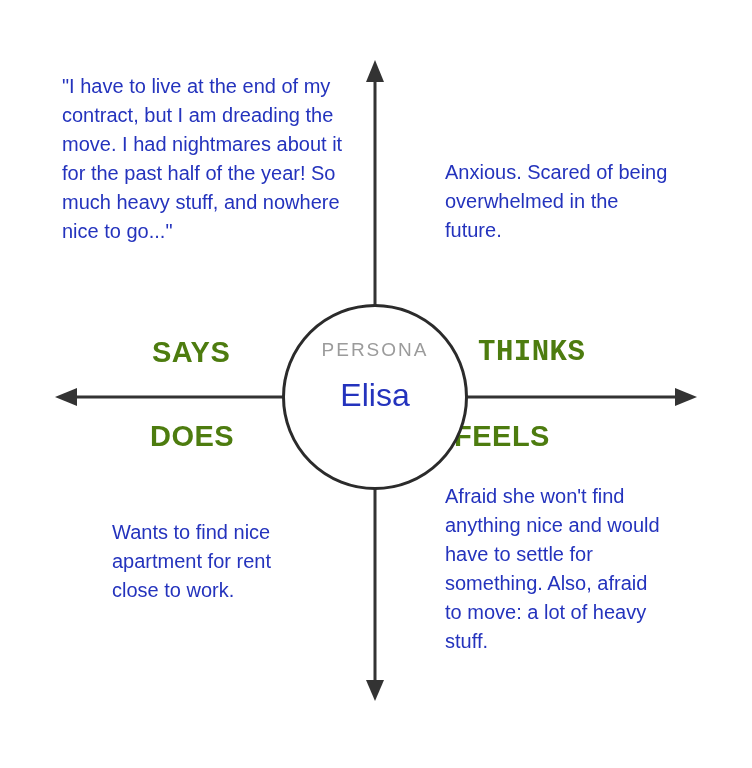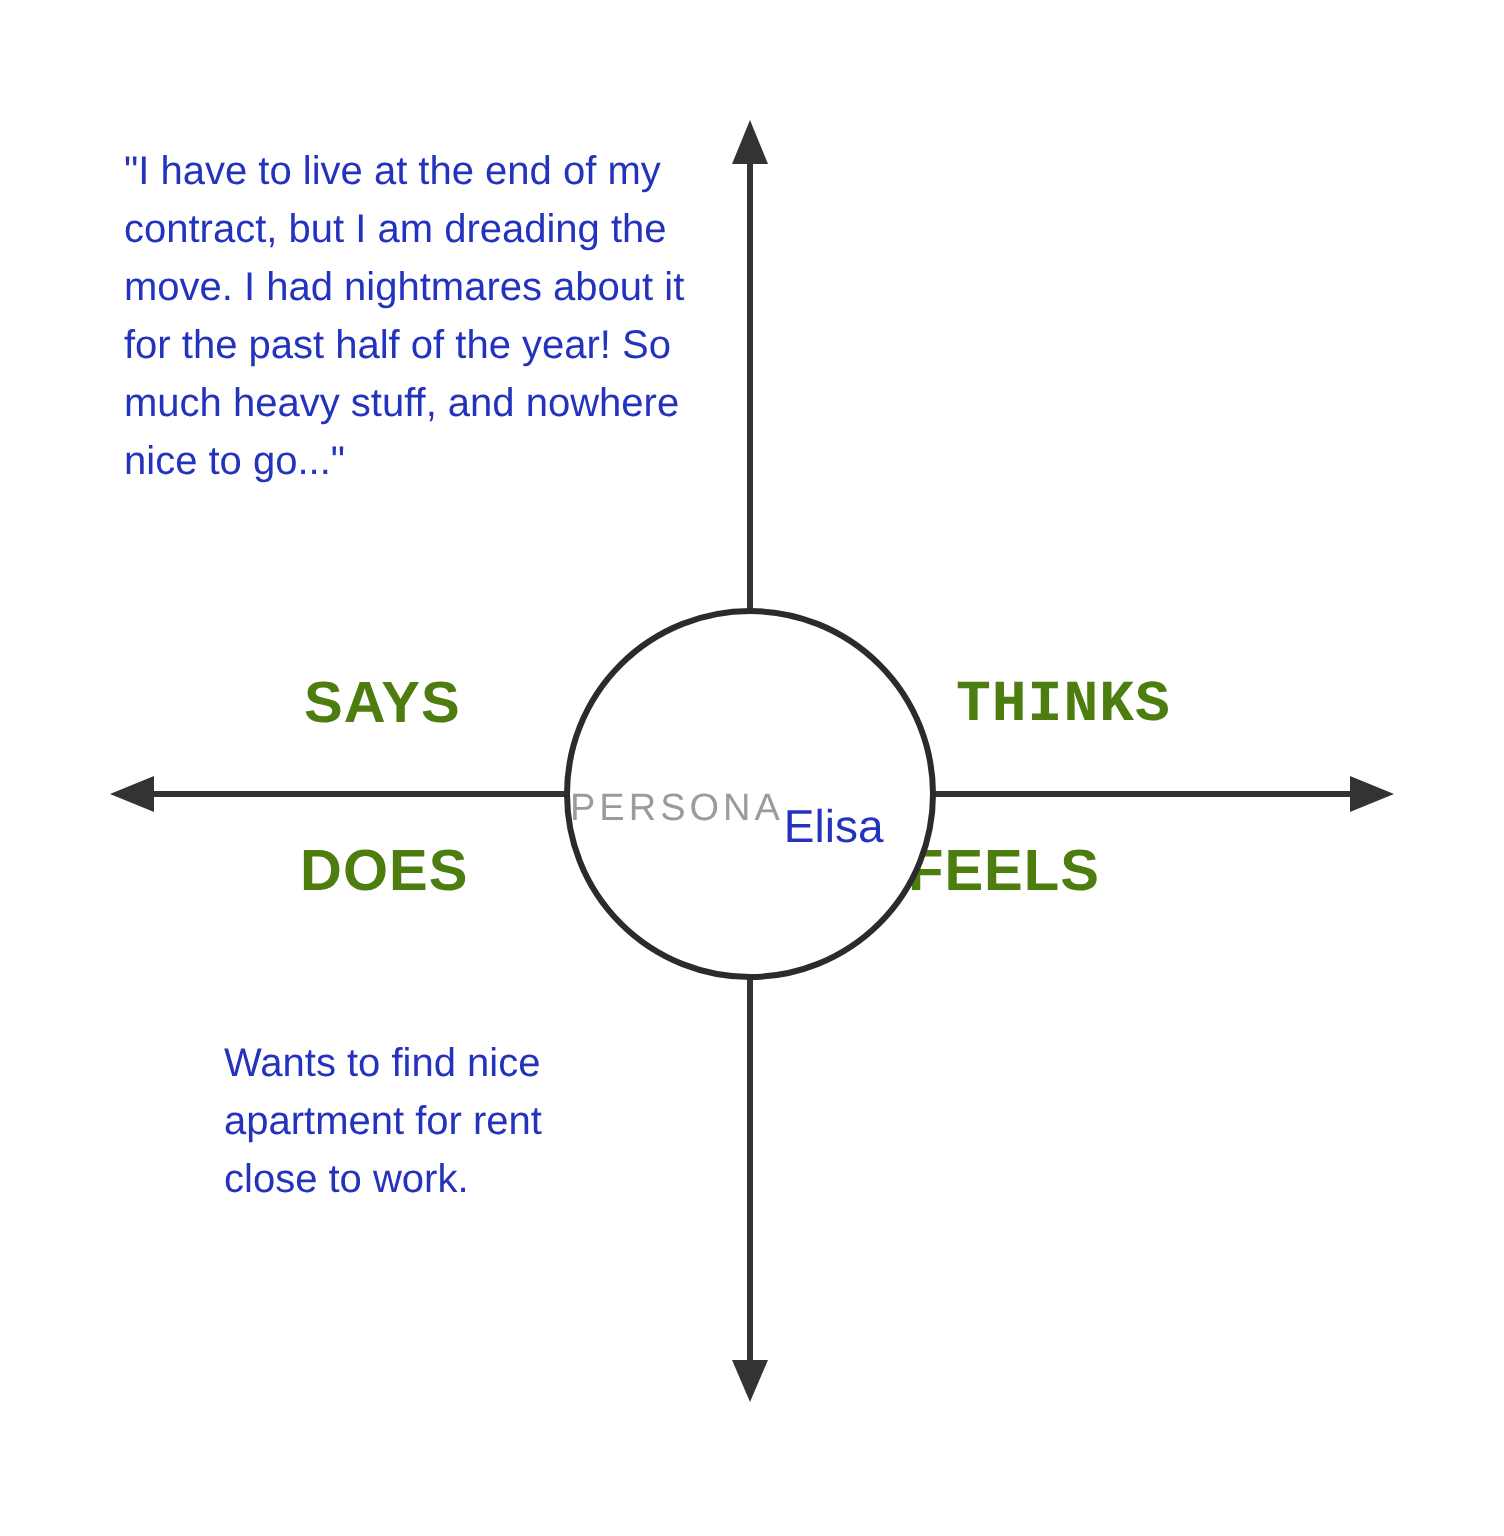--- a/index.html
+++ b/index.html
@@ -50,55 +50,58 @@
     position: absolute;
     left: 282px;
     top: 304px;
     width: 186px;
     height: 186px;
     background: #ffffff;
     border: 3px solid #2b2b2b;
     border-radius: 50%;
     box-sizing: border-box;
     display: flex;
+    flex-direction: column;
     align-items: center;
     padding-top: 32px;
   }
   .persona-label {
     color: #9b9b9b;
     font-size: 19px;
     letter-spacing: 2px;
     margin-bottom: 16px;
   }
   .persona-name {
     color: #2433bd;
-    font-size: 23px;
+    font-size: 32px;
     font-weight: 400;
     text-align: center;
   }
 </style>
 </head>
 <body>
 
 <div class="canvas">
 
   <svg class="axes-svg" viewBox="0 0 752 768" xmlns="http://www.w3.org/2000/svg">
     <line x1="375" y1="74" x2="375" y2="688" stroke="#333333" stroke-width="3"></line>
     <line x1="66" y1="397" x2="686" y2="397" stroke="#333333" stroke-width="3"></line>
     <polygon points="375,60 366,82 384,82" fill="#333333"></polygon>
     <polygon points="375,701 366,680 384,680" fill="#333333"></polygon>
     <polygon points="55,397 77,388 77,406" fill="#333333"></polygon>
     <polygon points="697,397 675,388 675,406" fill="#333333"></polygon>
   </svg>
 
   <div class="quad-text says-text">"I have to live at the end of my contract, but I am dreading the move. I had nightmares about it for the past half of the year! So much heavy stuff, and nowhere nice to go..."</div>
 
+  <div class="quad-text thinks-text">Anxious. Scared of being overwhelmed in the future.</div>
 
   <div class="quad-text does-text">Wants to find nice apartment for rent close to work.</div>
 
+  <div class="quad-text feels-text">Afraid she won't find anything nice and would have to settle for something. Also, afraid to move: a lot of heavy stuff.</div>
 
   <div class="quad-label says-label">SAYS</div>
 
   <div class="quad-label thinks-label">THINKS</div>
 
   <div class="quad-label does-label">DOES</div>
 
   <div class="quad-label feels-label">FEELS</div>
 
   <div class="persona-circle">

